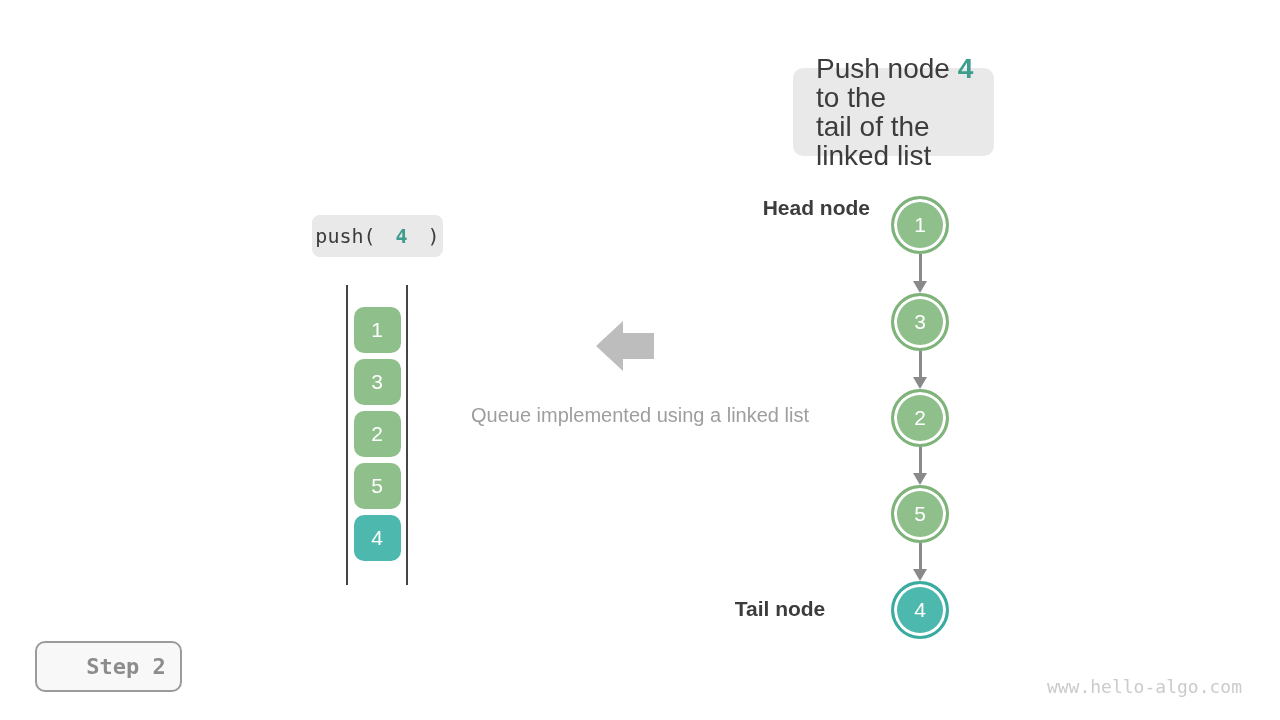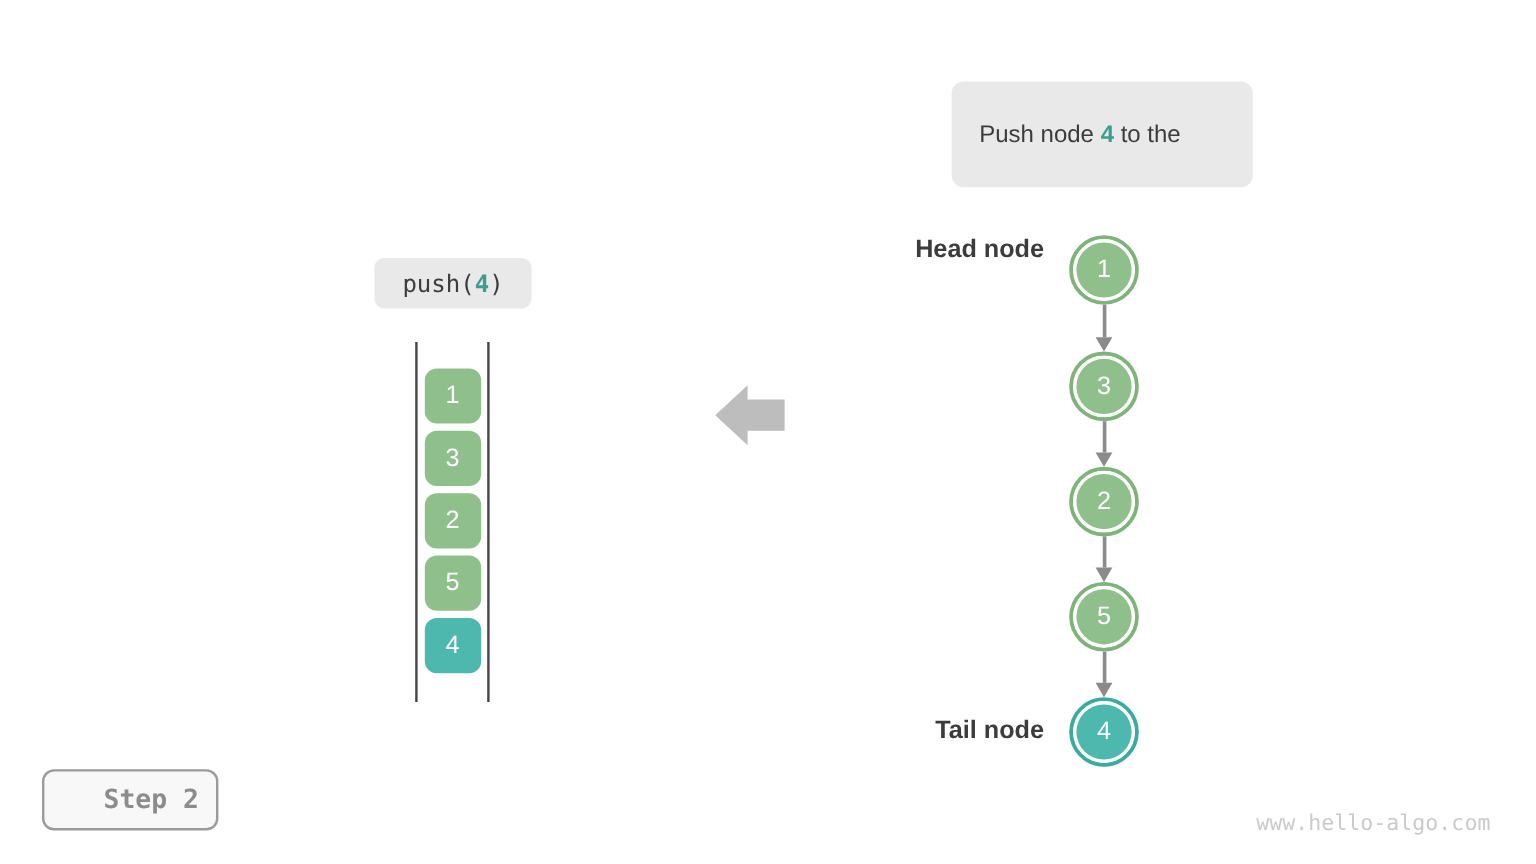--- a/index.html
+++ b/index.html
@@ -10,46 +10,47 @@
     width: 1280px;
     height: 720px;
     background: #ffffff;
     overflow: hidden;
   }
 
   
   .note {
     position: absolute;
     left: 793px; top: 68px;
-    width: 251px; height: 88px;
+    width: 201px; height: 88px;
     background: var(--box-bg);
     border-radius: 10px;
     display: flex;
     flex-direction: column;
     justify-content: center;
     padding-left: 23px;
-    font-size: 20px;
+    font-size: 28px;
     line-height: 29px;
     color: var(--dark-text);
   }
   .accent { color: var(--accent-text); font-weight: bold; }
 
   
   .push-chip {
     position: absolute;
     left: 312px; top: 215px;
     width: 131px; height: 42px;
     background: var(--box-bg);
     border-radius: 8px;
     display: flex;
     align-items: center;
     justify-content: center;
     font-family: "DejaVu Sans Mono", monospace;
     font-size: 20px;
     color: var(--dark-text);
+    gap: 20px;
   }
 
   
   .stack {
     position: absolute;
     left: 346px; top: 285px;
     width: 62px; height: 300px;
     border-left: 2px solid var(--stack-line);
     border-right: 2px solid var(--stack-line);
     display: flex;
@@ -122,21 +123,21 @@
   .side-label {
     position: absolute;
     left: 690px;
     width: 180px;
     text-align: right;
     font-size: 21px;
     font-weight: bold;
     color: var(--dark-text);
   }
   .side-label.head { top: 196px; }
-  .side-label.tail { top: 597px; }
+  .side-label.tail { top: 597px; text-align: center; }
 
   
   .step-badge {
     position: absolute;
     left: 35px; top: 641px;
     width: 147px; height: 51px;
     background: #f8f8f8;
     border: 2px solid var(--step-border);
     border-radius: 10px;
     display: flex;
@@ -158,20 +159,21 @@
     color: var(--watermark-gray);
   }
 </style>
 </head>
 <body>
 
 <div class="canvas">
 
   <div class="note">
     <div><span>Push node </span><span class="accent">4</span><span> to the</span></div>
+    <div><span>tail of the linked list</span></div>
   </div>
 
   <div class="push-chip">
     <span>push(</span>
       <span class="accent">4</span>
       <span>)</span>
   </div>
 
   <div class="stack">
     <div class="cell">
@@ -188,20 +190,21 @@
       </div>
     <div class="cell teal">
         <span>4</span>
       </div>
   </div>
 
   <svg class="block-arrow" viewBox="0 0 58 56">
     <polygon points="0,28 27,3 27,15 58,15 58,41 27,41 27,53" fill="#BDBDBD"></polygon>
   </svg>
 
+  <div class="caption">Queue implemented using a linked list</div>
 
   <div class="node" style="top:196px">
       <span>1</span>
     </div>
   <div class="connector-line" style="top:254px;height:27px"></div>
   <div class="connector-head" style="top:281px"></div>
 
   <div class="node" style="top:293px">
       <span>3</span>
     </div>

